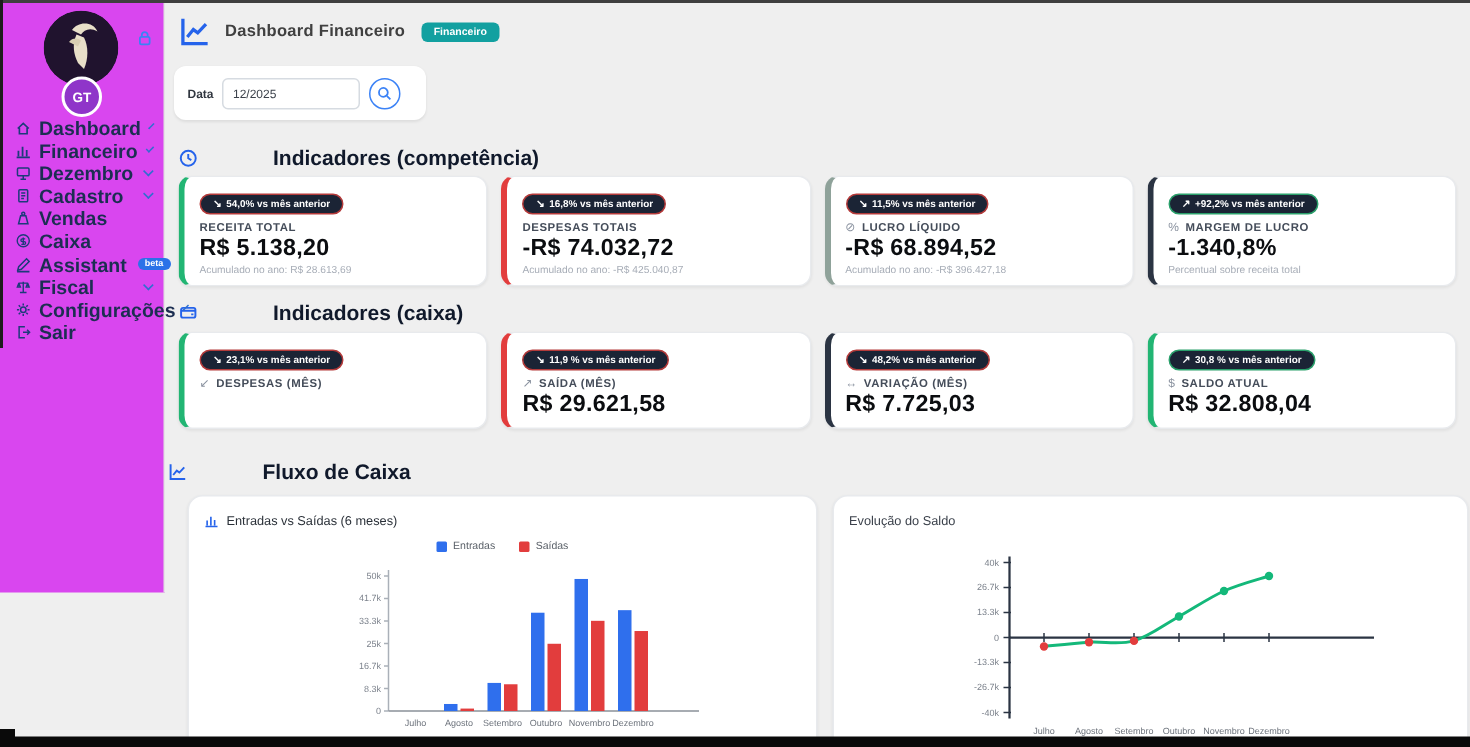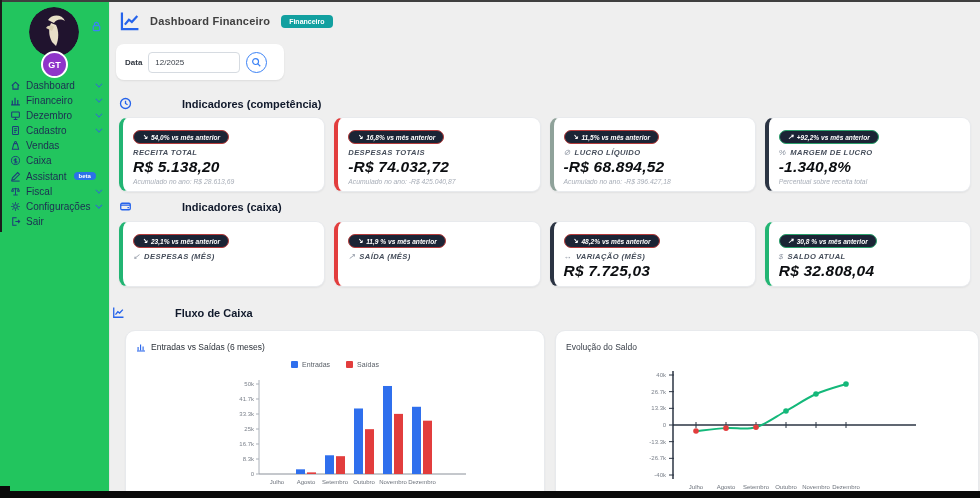--- a/index.html
+++ b/index.html
@@ -5,52 +5,52 @@
   * { margin:0; padding:0; box-sizing:border-box; }
   html,body { width:980px; height:498px; }
   body { font-family:"Liberation Sans", sans-serif; background:#efefef; overflow:hidden; }
   .frame { position:relative; width:980px; height:498px; background:#efefef; overflow:hidden; }
   .top-edge { position:absolute; left:0; top:0; width:980px; height:2px; background:#3f3f3f; z-index:30; }
   .left-edge { position:absolute; left:0; top:0; width:2px; height:232px; background:#1c1c1c; z-index:31; }
   .bottom-bar { position:absolute; left:0; top:491px; width:980px; height:7px; background:#0a0a0a; z-index:30; }
   .bottom-notch { position:absolute; left:0; top:486px; width:10px; height:12px; background:#0a0a0a; z-index:31; }
 
   
-  .sidebar { position:absolute; left:0; top:2px; width:110px; height:489px; background:#22c55e; border-right:1px solid #e4e4e4; z-index:10;text-align:right; }
+  .sidebar { position:absolute; left:0; top:2px; width:110px; height:393px; background:#d946ef; border-right:1px solid #e4e4e4; z-index:10;text-align:right; }
   .logo { position:absolute; left:29px; top:5px; width:50px; height:50px; border-radius:50%; overflow:hidden; }
   .avatar { position:absolute; left:41px; top:49px; width:27px; height:27px; border-radius:50%; background:#8f35c9; border:2px solid #ffffff; color:#fff; font-size:9px; font-weight:bold; display:flex; align-items:center; justify-content:center; }
   .lock { position:absolute; left:90px; top:17px; width:13px; height:13px; color:#3b82f6; }
   .menu { position:absolute; left:10px; top:78px; right:3px; display:flex; flex-direction:column; gap:5.2px; }
   .side-item { display:flex; align-items:center; gap:5px; height:10px; cursor:pointer; }
   .side-item .s-icon { width:11px; height:11px; color:#1d3b7a; flex:0 0 11px; display:flex; }
   .side-item .s-icon svg { width:11px; height:11px; }
-  .side-item .s-label { font-size:10px; color:#1c2e52; font-weight:400; white-space:nowrap; }
+  .side-item .s-label { font-size:13px; color:#1c2e52; font-weight:700; white-space:nowrap; }
   .side-item .s-badge { background:#2b72e8; color:#fff; font-size:6px; font-weight:bold; padding:1px 5px; border-radius:7px; margin-left:2px; }
   .chev { margin-left:auto; margin-right:6px; width:5px; height:5px; border-right:1.4px solid #2f6fd0; border-bottom:1.4px solid #2f6fd0; transform:rotate(45deg) translateY(-2px); }
 
   
   .main { position:absolute; left:110px; top:2px; width:870px; height:489px; background:#efefef; }
   .header-row { position:absolute; left:9px; top:8px; display:flex; align-items:center; gap:9px; }
   .header-icon { width:22px; height:22px; color:#2563eb; }
   .header-icon svg { width:22px; height:22px; }
   .page-title { font-size:11px; font-weight:bold; color:#404040; letter-spacing:.2px; }
   .header-badge { background:#12a0a0; color:#ffffff; font-size:7px; font-weight:bold; padding:3px 8px; border-radius:4px; margin-left:2px; }
 
   .filter-card { position:absolute; left:6px; top:42px; width:168px; height:36px; background:#ffffff; border-radius:8px; box-shadow:0 1px 2px rgba(0,0,0,.08); display:flex; align-items:center; gap:6px; padding:0 9px; }
   .filter-label { font-size:8px; font-weight:bold; color:#30363f; }
   .filter-input { width:92px; height:21px; border:1px solid #d6dbe1; border-radius:4px; font-size:8px; color:#3c424b; padding:0 6px; font-family:"Liberation Sans", sans-serif; background:#fff; }
   .search-btn { width:21px; height:21px; border-radius:50%; border:1.5px solid #3b82f6; background:#fff; color:#3b82f6; display:flex; align-items:center; justify-content:center; cursor:pointer; }
   .search-btn svg { width:11px; height:11px; }
 
   .section-head { position:absolute; display:flex; align-items:center; gap:6px; }
   .section-head .sec-icon { width:13px; height:13px; color:#2563eb; display:flex; }
   .section-head .sec-icon svg { width:13px; height:13px; }
-  .section-title { font-size:11px; font-weight:bold; color:#10192b;padding-left:44px; }
-
-  .cards-row { position:absolute; left:9px; width:852px; display:grid; grid-template-columns:repeat(4,1fr); gap:9px;font-style:italic; }
+  .section-title { font-size:14px; font-weight:bold; color:#10192b;padding-left:44px; }
+
+  .cards-row { position:absolute; left:9px; width:852px; display:grid; grid-template-columns:repeat(4,1fr); gap:9px; }
   .kpi-card { background:#ffffff; border:1px solid #e8eaed; border-left-width:4px; border-left-style:solid; border-radius:9px; box-shadow:0 1px 2px rgba(0,0,0,.06); padding:7px 10px 6px 10px; overflow:hidden; }
   .pill { display:inline-flex; align-items:center; gap:3px; background:#1b2435; border:1px solid #b33a3a; border-radius:999px; color:#ffffff; font-size:6.6px; font-weight:bold; padding:2px 8px; margin-bottom:4px; white-space:nowrap; }
   .pill.up { border-color:#2aa06b; }
   .pill .arrow { font-size:7px; }
   .kpi-label { font-size:7.6px; font-weight:bold; color:#454d5a; letter-spacing:.4px; display:flex; align-items:center; gap:4px; margin-bottom:1px; white-space:nowrap; }
   .kpi-label .lbl-ic { color:#8b93a0; font-weight:normal; font-size:8px; }
   .kpi-value { font-size:15.5px; font-weight:800; color:#0b0d10; letter-spacing:.2px; white-space:nowrap; }
   .kpi-sub { font-size:6.8px; color:#a7adb7; margin-top:2px; white-space:nowrap; }
 
   .chart-card { position:absolute; top:328px; height:180px; background:#ffffff; border:1px solid #e8eaed; border-radius:10px; box-shadow:0 1px 2px rgba(0,0,0,.06); }
@@ -268,21 +268,21 @@
           </div><div class="kpi-label">
             <span class="lbl-ic">↙</span>
             <span>DESPESAS (MÊS)</span>
           </div></div>
         <div class="kpi-card" style="border-left-color: rgb(226, 61, 61);"><div class="pill ">
             <span class="arrow">↘</span>
             <span>11,9 % vs mês anterior</span>
           </div><div class="kpi-label">
             <span class="lbl-ic">↗</span>
             <span>SAÍDA (MÊS)</span>
-          </div></div>
+          </div><div class="kpi-value">R$ 29.621,58</div></div>
         <div class="kpi-card" style="border-left-color: rgb(43, 52, 67);"><div class="pill ">
             <span class="arrow">↘</span>
             <span>48,2% vs mês anterior</span>
           </div><div class="kpi-label">
             <span class="lbl-ic">↔</span>
             <span>VARIAÇÃO (MÊS)</span>
           </div><div class="kpi-value">R$ 7.725,03</div></div>
         <div class="kpi-card" style="border-left-color: rgb(34, 181, 115);"><div class="pill up">
             <span class="arrow">↗</span>
             <span>30,8 % vs mês anterior</span>

